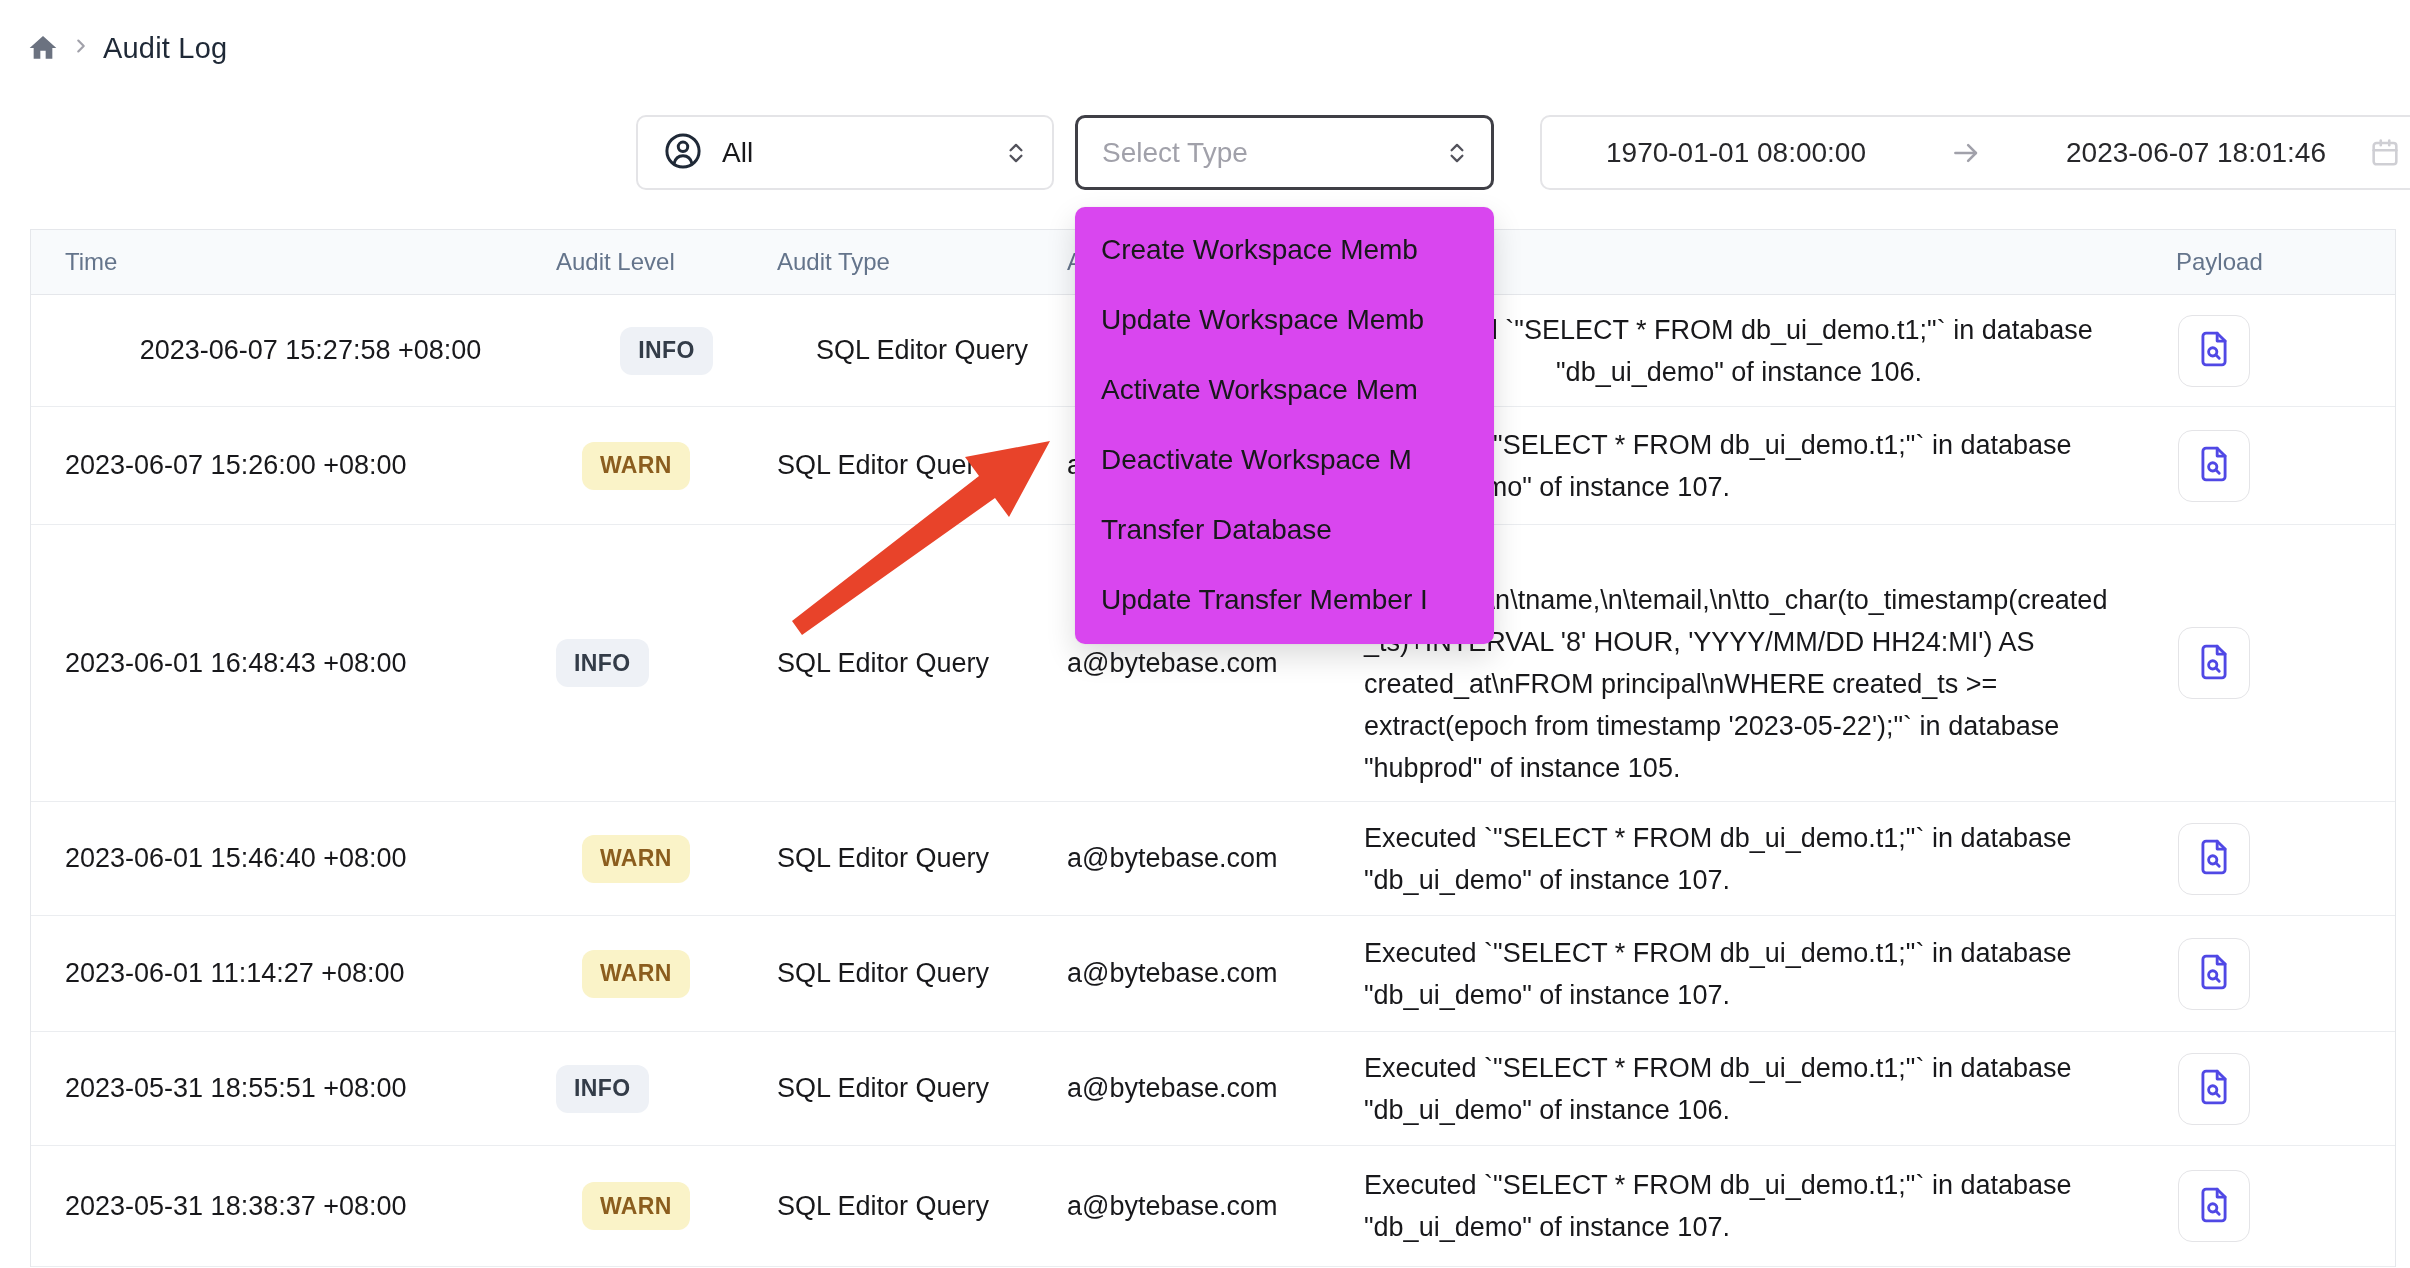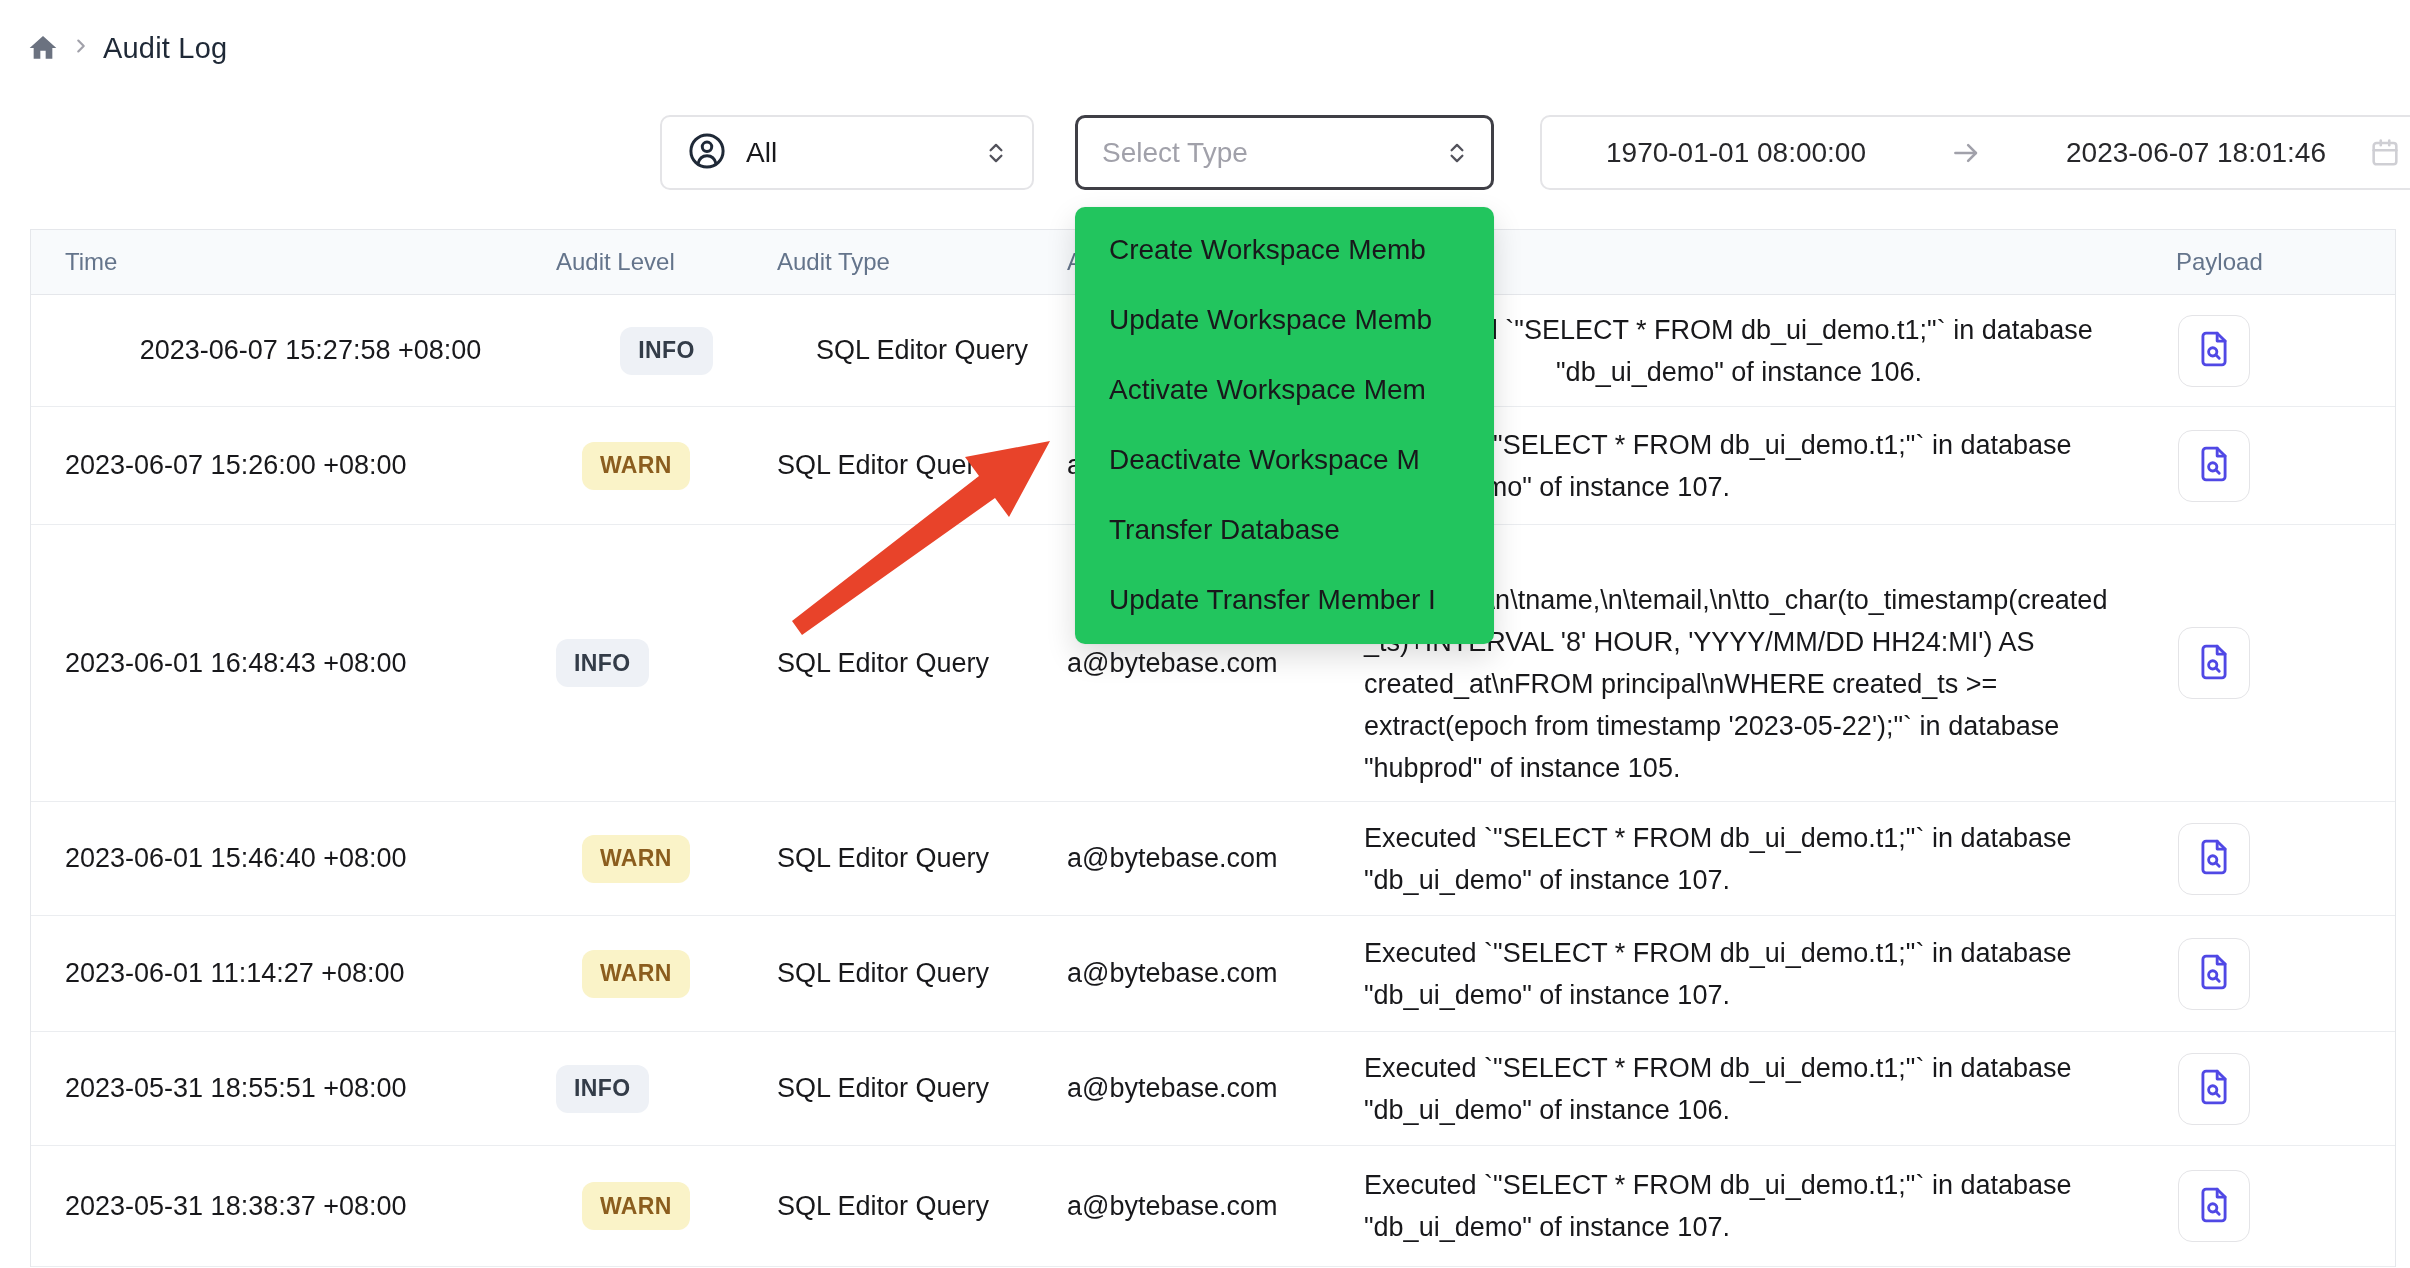--- a/index.html
+++ b/index.html
@@ -10,21 +10,21 @@
   }
 
   
   .breadcrumb { position:absolute; top:26px; left:27px; height:44px; display:flex; align-items:center; gap:12px; }
   .crumb-home svg { display:block; }
   .crumb-title { font-size:29px; font-weight:500; color:#1f2937; letter-spacing:.2px; }
 
   
   .ctrl { position:absolute; top:115px; height:75px; background:#fff; border-radius:10px;
           display:flex; align-items:center; }
-  .actor-select { left:660px; width:374px; border:2px solid #e4e4e7; padding:0 22px 0 24px; gap:18px; cursor:pointer; }
+  .actor-select { left:636px; width:418px; border:2px solid #e4e4e7; padding:0 22px 0 24px; gap:18px; cursor:pointer; }
   .actor-select .sel-label { font-size:28px; color:#18181b; }
   .type-select { left:1075px; width:419px; border:3px solid #3f3f46; padding:0 20px 0 24px; cursor:pointer;gap:44px; }
   .type-select .sel-placeholder { font-size:28px; color:#a1a1aa; }
   .sel-chevrons { margin-left:auto; display:flex; }
   .date-range { left:1540px; width:890px; border:2px solid #e4e4e7; padding:0 26px 0 64px;
                 font-size:28px; color:#27272a; cursor:pointer; }
   .dr-arrow { margin:0 auto; display:flex; }
   .dr-cal { margin-left:42px; display:flex; }
 
   
@@ -46,21 +46,21 @@
            border-radius:12px; font-size:23px; font-weight:700; letter-spacing:.4px; justify-self:start; }
   .badge.info { background:#eef1f6; color:#333c48; }
   .badge.warn { background:#faf3c8; color:#8b5d1e;margin-left:26px; }
   .cell-comment { line-height:42px; padding:12px 20px 12px 0; overflow-wrap:break-word; word-break:break-word; }
   .payload-btn { width:72px; height:72px; margin-left:44px; background:#fff;
                  border:1.5px solid #e4e4e7; border-radius:14px;
                  display:flex; align-items:center; justify-content:center; cursor:pointer; }
 
   
   .dropdown { position:absolute; left:1075px; top:207px; width:419px; height:437px; z-index:10;
-              background:#22c55e; border-radius:10px; padding:8px 12px;
+              background:#d946ef; border-radius:10px; padding:8px 4px;
               box-shadow:0 12px 30px rgba(0,0,0,.14), 0 0 2px rgba(0,0,0,.08); overflow:hidden; }
   .dd-item { height:70px; line-height:70px; padding:0 22px; font-size:28px; color:#18181b;
              white-space:nowrap; overflow:hidden; cursor:pointer; }
 
   
   .arrow-layer { position:absolute; left:0; top:0; width:2410px; height:1268px; z-index:5; pointer-events:none; }
 </style>
 </head>
 <body>
 

